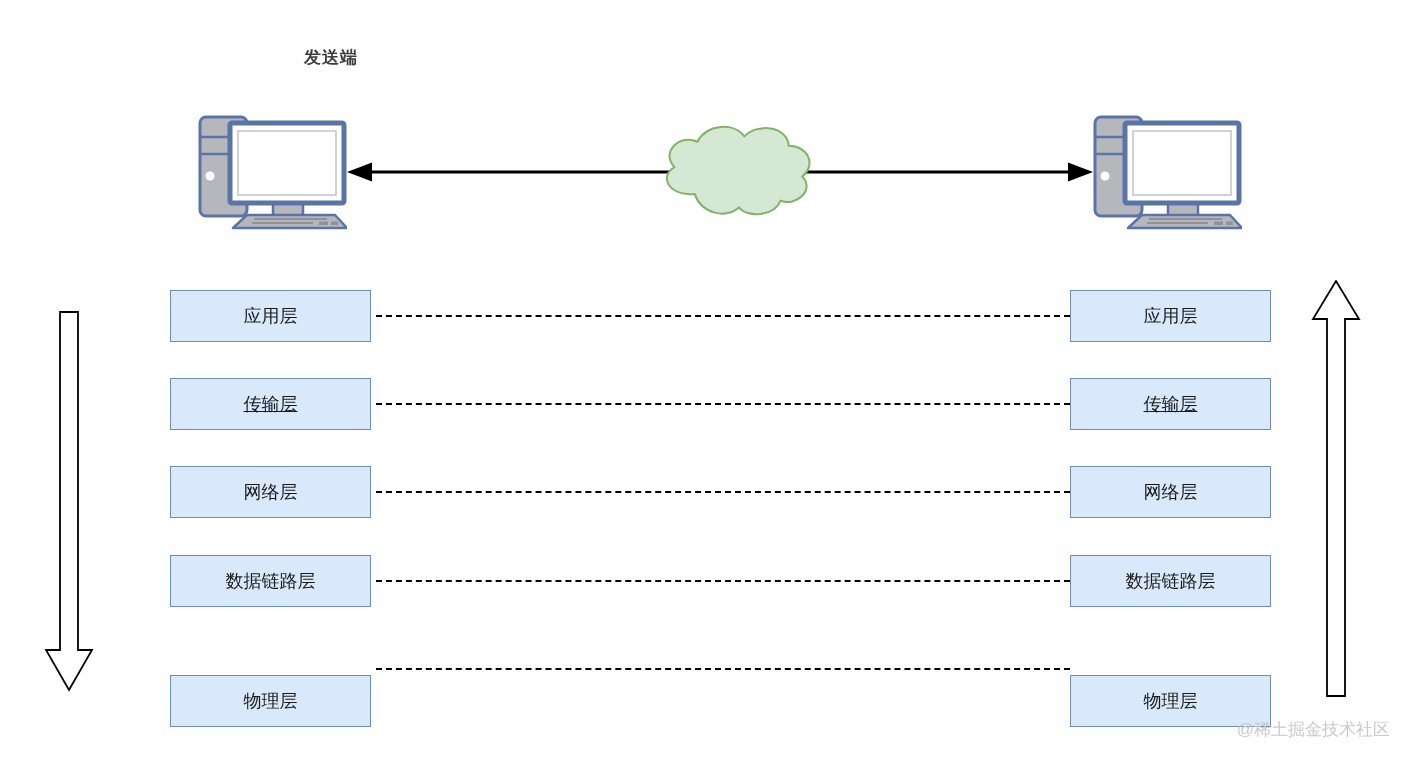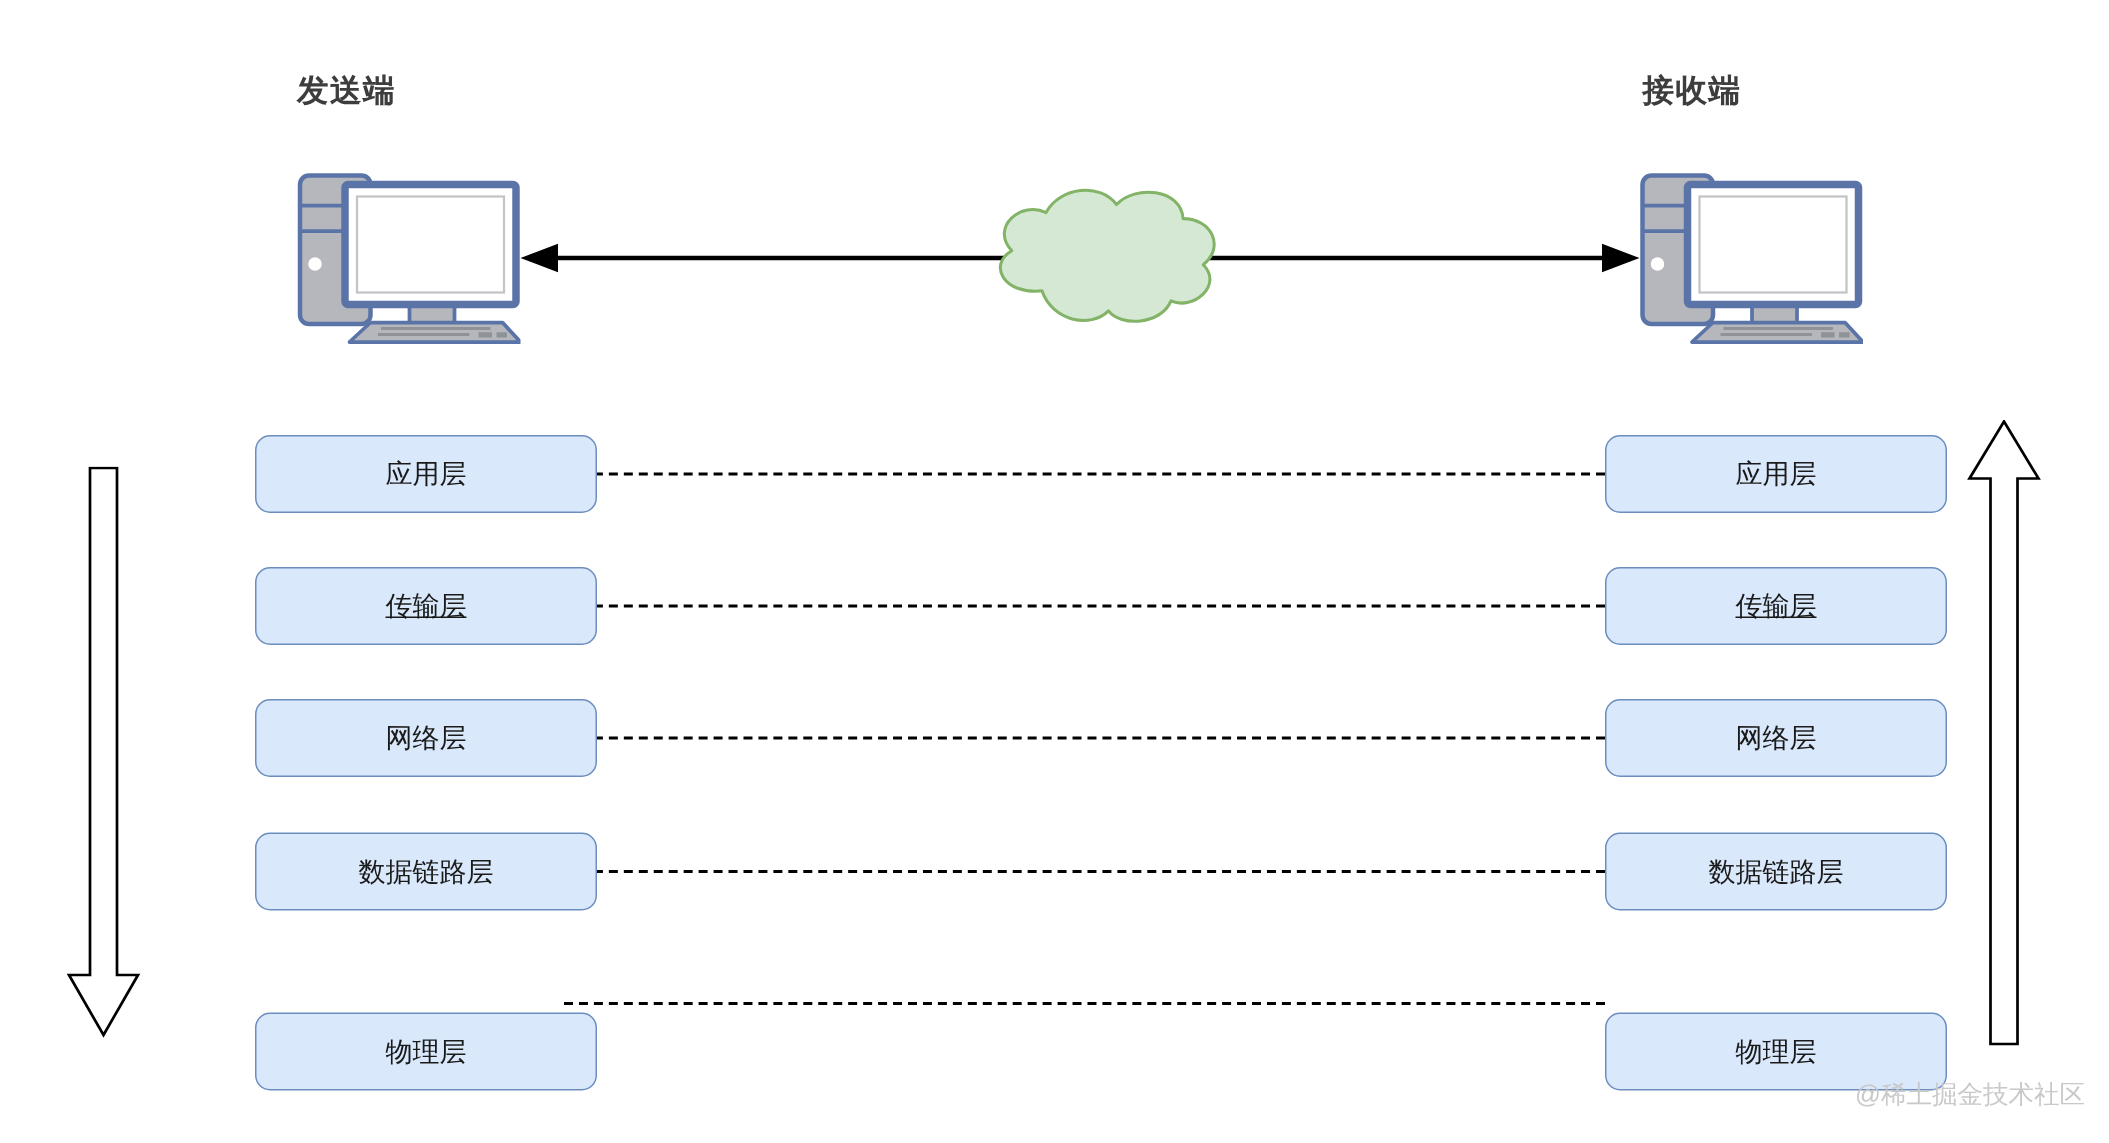--- a/index.html
+++ b/index.html
@@ -12,34 +12,34 @@
     position: relative;
     width: 1406px;
     height: 762px;
     background: #ffffff;
     overflow: hidden;
   }
   .abs { position: absolute; }
   .endpoint-title {
     position: absolute;
     width: 160px;
-    text-align: left;
-    font-size: 21px;
+    text-align: right;
+    font-size: 17px;
     font-weight: bold;
     color: #3d3d3d;
     letter-spacing: 1px;
   }
   .layer-box {
     position: absolute;
-    width: 228px;
+    width: 201px;
     height: 52px;
     box-sizing: border-box;
     background: var(--box-fill, #dae8fc);
     border: 1.5px solid var(--box-border, #6c8ebf);
-    border-radius: 10px;
+    border-radius: 0;
     display: flex;
     align-items: center;
     justify-content: center;
     font-size: 18px;
     color: #1a1a1a;
   }
   .col-left  { left: 170px; }
   .col-right { left: 1070px; }
   .row-0 { top: 290px; }
   .row-1 { top: 378px; text-decoration: underline; }
@@ -66,21 +66,20 @@
     color: var(--watermark, #c9c9c9);
     margin-left: 44px;
   }
 </style>
 </head>
 <body>
 
 <div class="stage">
 
   <div class="endpoint-title" style="left:198px; top:46px;">发送端</div>
-  <div class="endpoint-title" style="left:1095px; top:46px;">接收端</div>
 
   <svg class="abs" style="left:197px; top:114px;" width="150" height="116" viewBox="0 0 150 116">
     <rect x="3" y="3" width="47" height="99" rx="6" style="fill:var(--computer-body,#b5b7bc);stroke:var(--computer-outline,#5b74a8);stroke-width:3"></rect>
     <line x1="3" y1="23" x2="50" y2="23" style="stroke:var(--computer-outline,#5b74a8);stroke-width:2.5"></line>
     <line x1="3" y1="40" x2="50" y2="40" style="stroke:var(--computer-outline,#5b74a8);stroke-width:2.5"></line>
     <circle cx="13" cy="62" r="4.5" style="fill:#ffffff"></circle>
     <rect x="76" y="86" width="30" height="18" style="fill:var(--computer-body,#b5b7bc);stroke:var(--computer-outline,#5b74a8);stroke-width:2.5"></rect>
     <rect x="33" y="9" width="114" height="80" rx="2" style="fill:#ffffff;stroke:var(--computer-outline,#5b74a8);stroke-width:5"></rect>
     <rect x="41" y="17" width="98" height="64" style="fill:#ffffff;stroke:#c2c4c8;stroke-width:1.5"></rect>
     <polygon points="50,101 138,101 150,114 36,114" style="fill:var(--computer-body,#b5b7bc);stroke:var(--computer-outline,#5b74a8);stroke-width:2.5;stroke-linejoin:round"></polygon>

